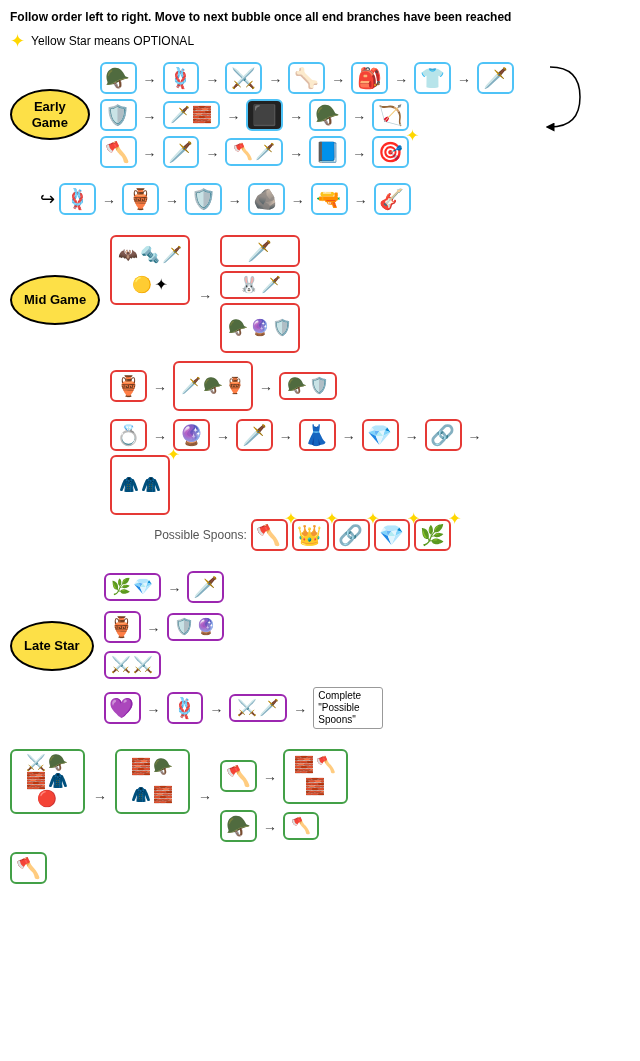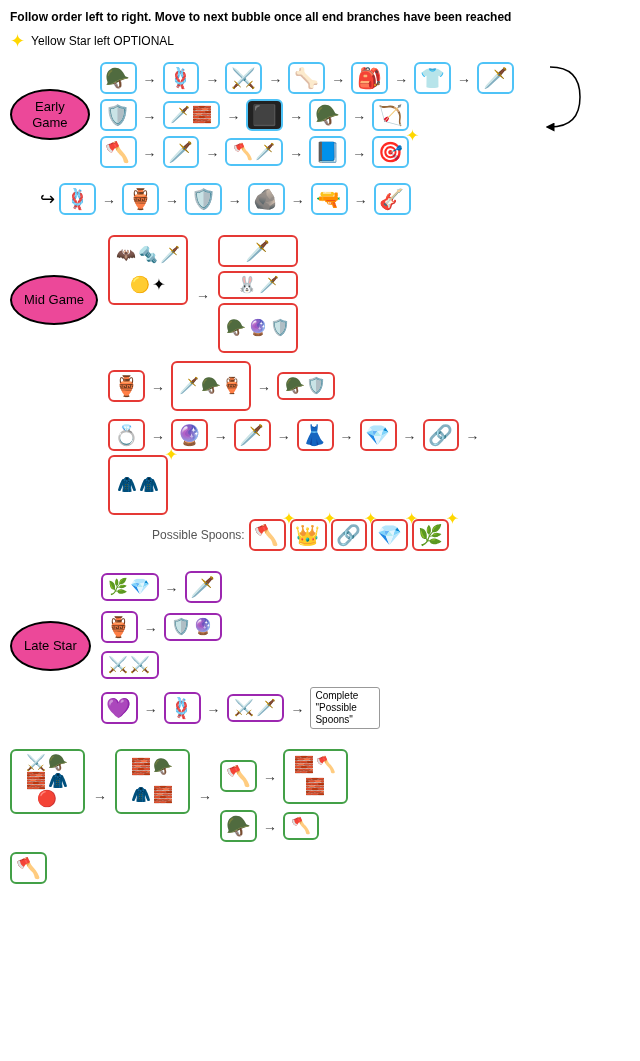--- a/index.html
+++ b/index.html
@@ -42,22 +42,22 @@
 
     
     .oval-label {
       display: inline-flex;
       align-items: center;
       justify-content: center;
       border: 2px solid #000;
       border-radius: 50%;
       padding: 8px 12px;
       font-size: 13px;
-      font-weight: normal;
-      background: #ec4899;
+      font-weight: bold;
+      background: #fde047;
       min-width: 70px;
       min-height: 50px;
       text-align: center;
       line-height: 1.2;
     }
 
     
     .item-box {
       border-radius: 6px;
       display: inline-flex;
@@ -154,21 +154,21 @@
     }
   </style>
 </head>
 <body>
 
 <div class="page-container diagram">
 
   <div class="instruction-text">Follow order left to right. Move to next bubble once all end branches have been reached</div>
   <div class="optional-label">
     <span class="star-icon">✦</span>
-    <span>Yellow Star left OPTIONAL</span>
+    <span>Yellow Star means OPTIONAL</span>
   </div>
 
   <div class="section" style="margin-bottom:20px;">
     <div style="display:flex; align-items:center; gap:10px;">
 
       <div style="display:flex; align-items:center;">
         <div class="oval-label">
           <span>Early Game</span>
         </div>
       </div>

